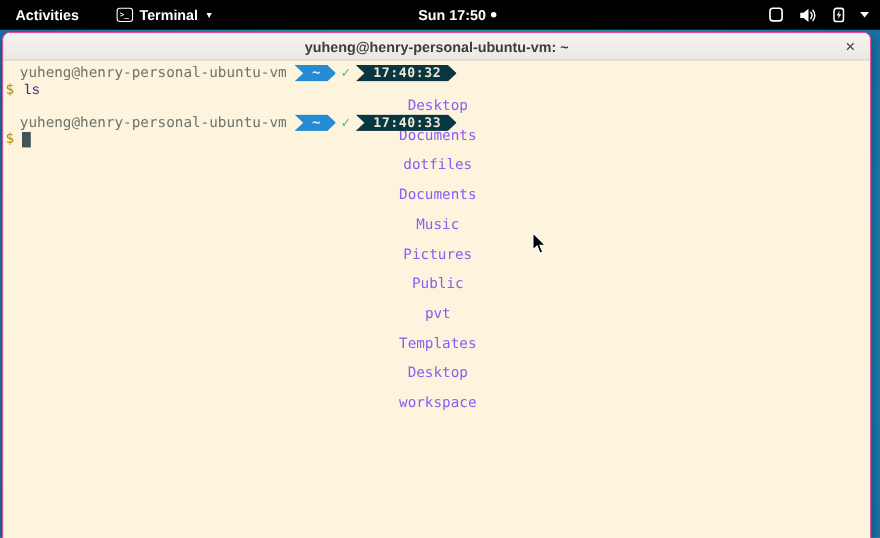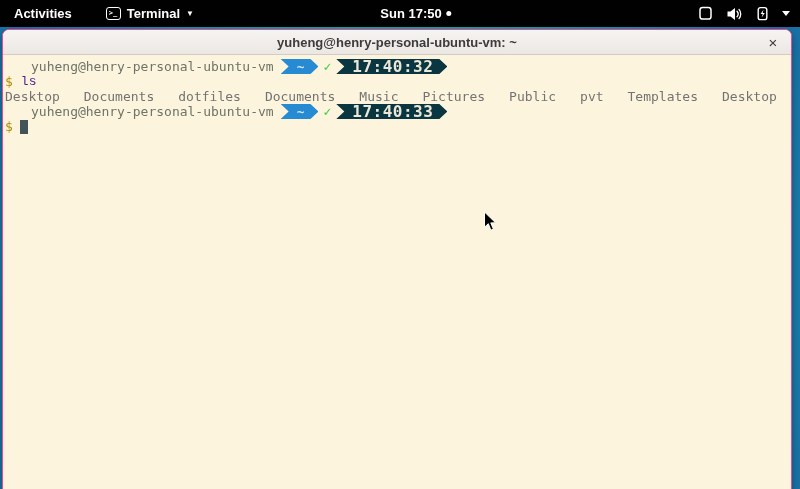--- a/index.html
+++ b/index.html
@@ -48,33 +48,33 @@
     position:absolute; right:6px; top:0; width:24px; height:24px;
     display:flex; align-items:center; justify-content:center;
     color:#393939; font-size:15px; font-weight:400; cursor:pointer;
   }
   .screen {
     position:absolute; top:26px; left:0; right:0; bottom:0;
     background:#fcf4dc; font-family:"DejaVu Sans Mono", monospace;
     font-size:13px; line-height:15px; padding-top:3px; cursor:text;
   }
   .tline { height:15px; display:flex; align-items:center; white-space:pre; padding-left:2px; }
-  .promptline { padding-left:28px; }
+  .promptline { padding-left:15px; }
   .user { color:#6e7468; }
   .pl-seg {
     display:inline-flex; align-items:center; height:15px;
     padding:0 14px 0 16px;
     clip-path: polygon(0 0, calc(100% - 8px) 0, 100% 50%, calc(100% - 8px) 100%, 0 100%, 8px 50%);
   }
   .pl-blue { background:#268bd2; color:#cfe8fa; margin-left:7px; font-weight:700; }
   .pl-check { color:#3ecb3e; font-weight:700; margin:0 5px; font-size:13px; }
-  .pl-dark { background:#093640; color:#ece7d6; font-weight:700; font-size:16px; letter-spacing:0.5px; }
+  .pl-dark { background:#093640; color:#ece7d6; font-weight:700; font-size:12px; letter-spacing:0.5px; }
   .dollar { color:#b08d00; }
   .cmd { color:#4c1d95; margin-left:8px;font-family:Liberation Mono, monospace; }
-  .dirs { color:#737373; display:flex; gap:24px; }
+  .dirs { color:#8b5cf6; display:flex; gap:12px;flex-direction:column; }
   .cursor-block { width:8px; height:14px; background:#435459; margin-left:7px; }
 
   
   .mouse { position:absolute; left:483px; top:211px; z-index:40; pointer-events:none; }
 </style>
 </head>
 <body>
 
 <div class="topbar">
   <div class="activities">Activities</div>

